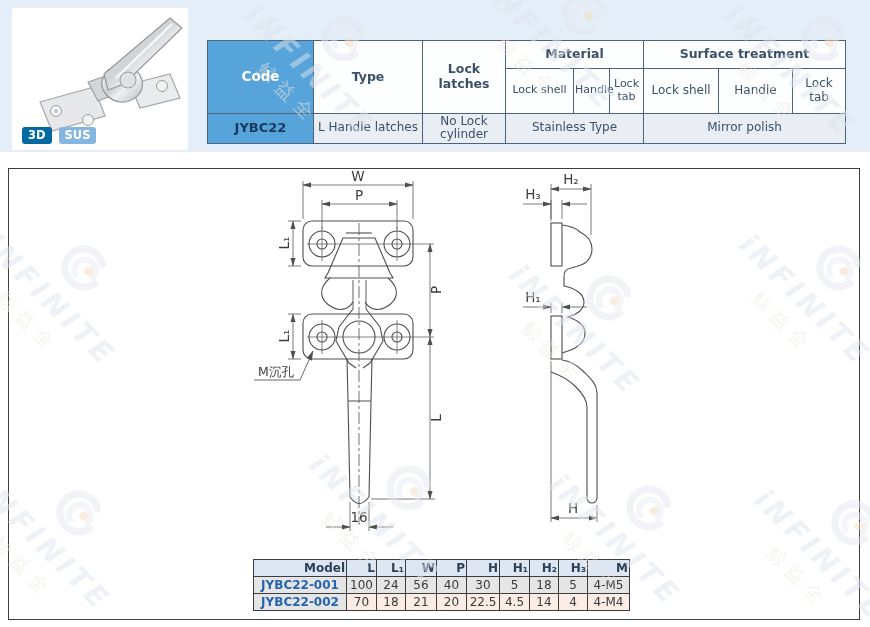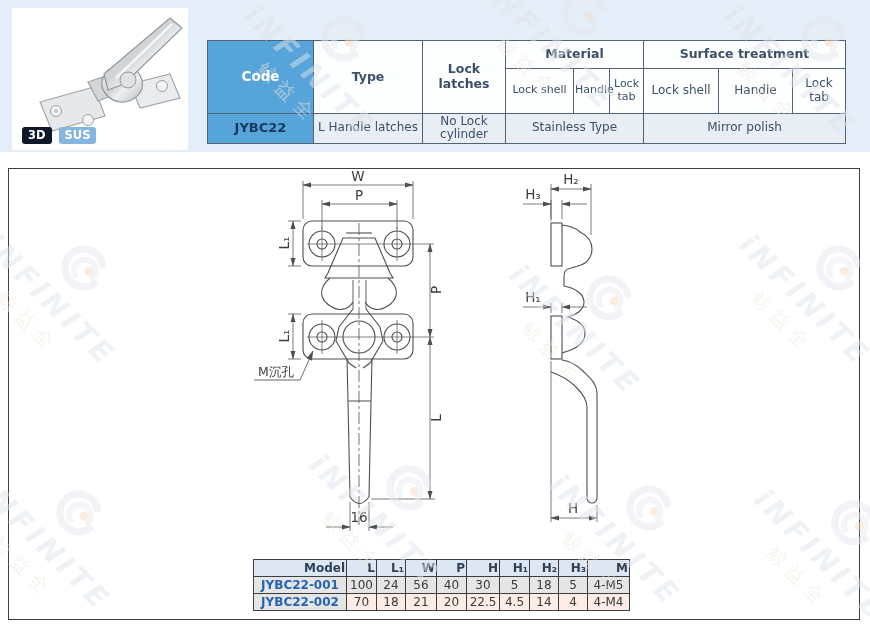--- a/index.html
+++ b/index.html
@@ -5,21 +5,21 @@
   * { margin:0; padding:0; box-sizing:border-box; }
   html,body { width:870px; height:627px; background:#ffffff; overflow:hidden;
               font-family:"DejaVu Sans","Liberation Sans",sans-serif; position:relative; }
 
   
   .banner { position:absolute; left:0; top:0; width:870px; height:152px; background:#e4eef8; }
   .product-card { position:absolute; left:12px; top:8px; width:176px; height:142px; background:#ffffff; }
   .badge-row { position:absolute; left:10px; bottom:6px; display:flex; gap:7px; }
   .badge { display:inline-block; padding:1px 6px; border-radius:3px; color:#fff;
            font-size:11.5px; font-weight:bold; line-height:15px; }
-  .badge-3d  { background:#0f172a; }
+  .badge-3d  { background:#0369a1; }
   .badge-sus { background:#84b6df; }
 
   
   table.spec { position:absolute; left:207px; top:40px; width:638px; border-collapse:collapse;
                table-layout:fixed; }
   table.spec td { border:1px solid #4e6379; text-align:center; vertical-align:middle;
                   font-size:12.5px; color:#3b5068; background:#fdfefe; line-height:1.15; }
   table.spec td.hd { font-weight:bold; }
   table.spec td.sub { font-size:11px; font-weight:normal; padding:8px 1px; }
   table.spec td.code-hd { background:#57a4da; color:#ffffff; font-weight:bold; font-size:13.5px; }

